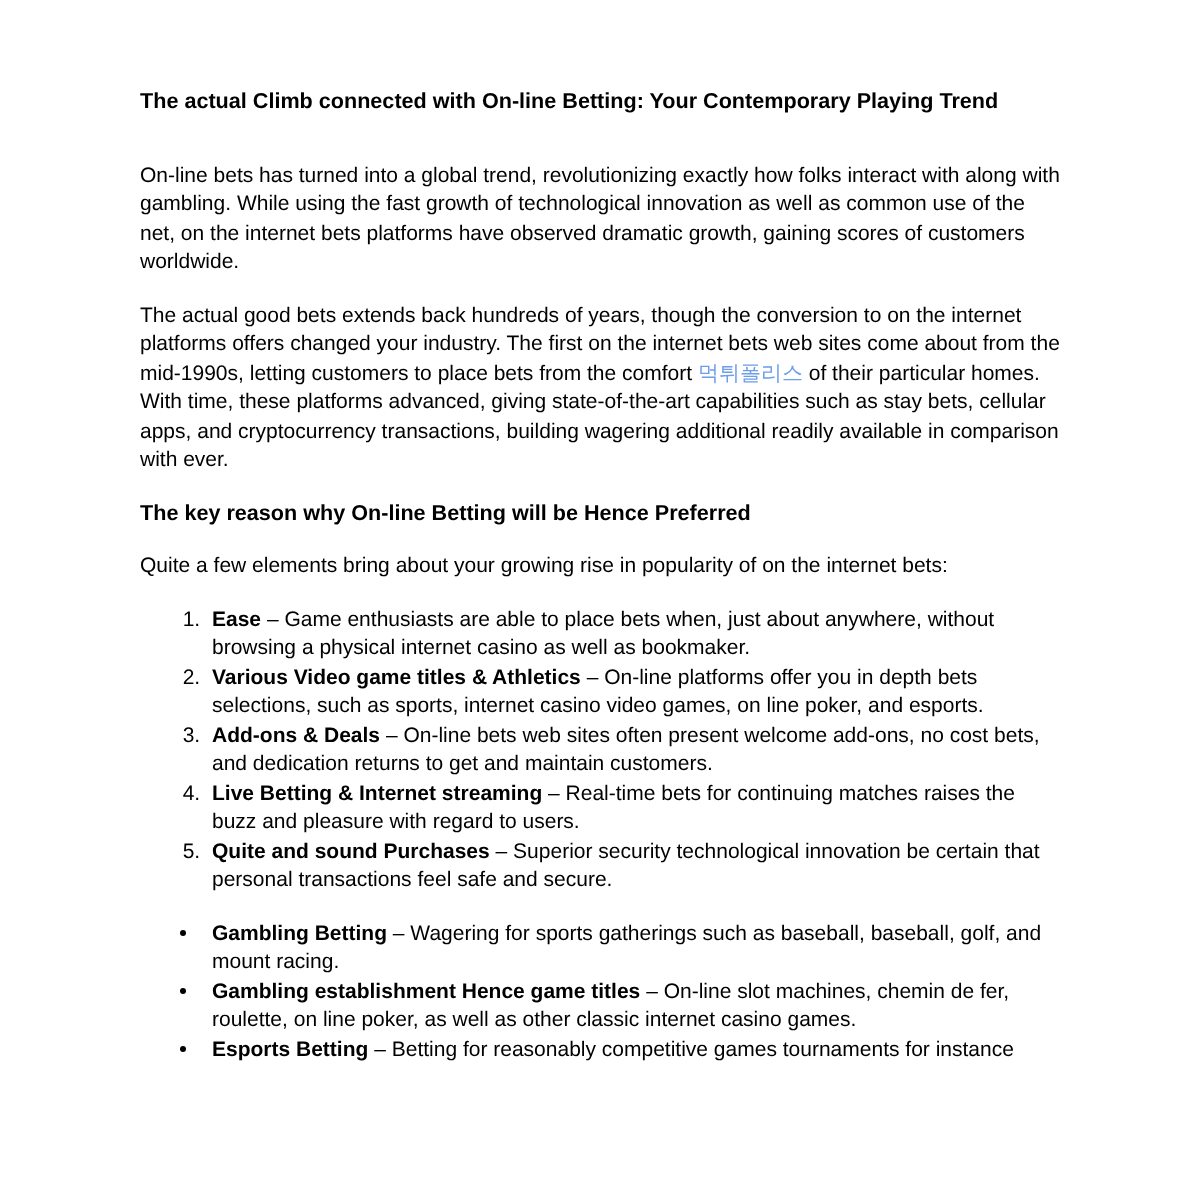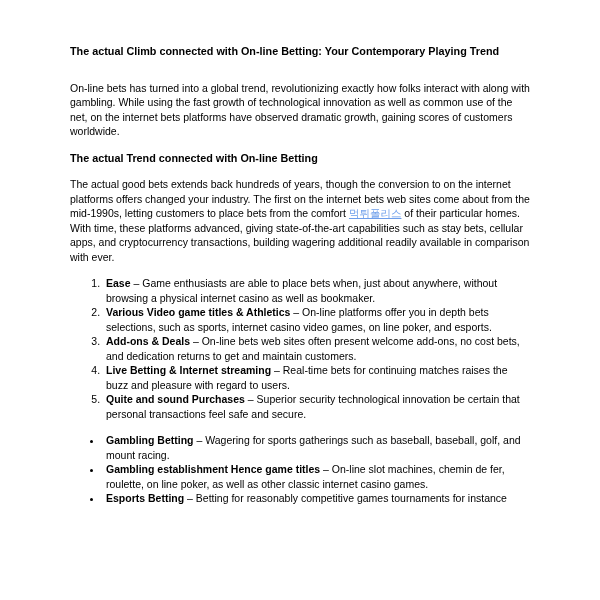--- a/index.html
+++ b/index.html
@@ -41,38 +41,38 @@
     margin: 0 0 12px 0;
     padding: 0 0 0 33px;
   }
   ol.num-list li, ul.bullet-list li {
     margin: 0;
     padding-left: 3px;
   }
   .term { font-weight: 700; }
   a.doc-link {
     color: var(--link-color);
-    text-decoration: underline;
     cursor: pointer;
   }
 </style>
 </head>
 <body>
 
 <div class="page">
 
   <div class="doc-title">The actual Climb connected with On-line Betting: Your Contemporary Playing Trend</div>
 
   <p class="para">On-line bets has turned into a global trend, revolutionizing exactly how folks interact with along with gambling. While using the fast growth of technological innovation as well as common use of the net, on the internet bets platforms have observed dramatic growth, gaining scores of customers worldwide.</p>
 
-  <h2 class="section-heading">The actual Trend connected with On-line Betting</h2>
 
   <p class="para"><span>The actual good bets extends back hundreds of years, though the conversion to on the internet platforms offers changed your industry. The first on the internet bets web sites come about from the mid-1990s, letting customers to place bets from the comfort </span><a class="doc-link">먹튀폴리스</a><span> of their particular homes. With time, these platforms advanced, giving state-of-the-art capabilities such as stay bets, cellular apps, and cryptocurrency transactions, building wagering additional readily available in comparison with ever.</span></p>
 
+  <h2 class="section-heading">The key reason why On-line Betting will be Hence Preferred</h2>
 
+  <p class="para">Quite a few elements bring about your growing rise in popularity of on the internet bets:</p>
 
   <ol class="num-list">
     <li>
       <span class="term">Ease</span>
       <span>– Game enthusiasts are able to place bets when, just about anywhere, without browsing a physical internet casino as well as bookmaker.</span>
     </li>
     <li>
       <span class="term">Various Video game titles &amp; Athletics</span>
       <span>– On-line platforms offer you in depth bets selections, such as sports, internet casino video games, on line poker, and esports.</span>
     </li>

